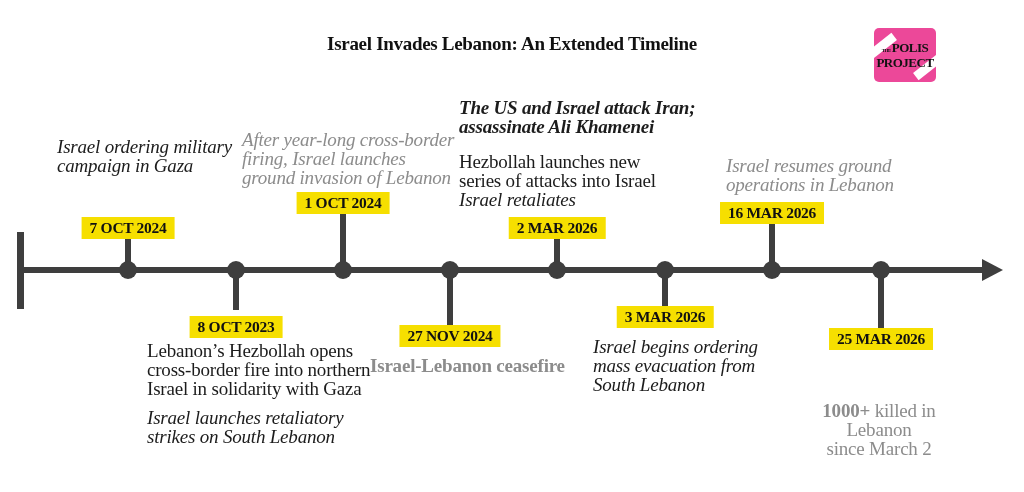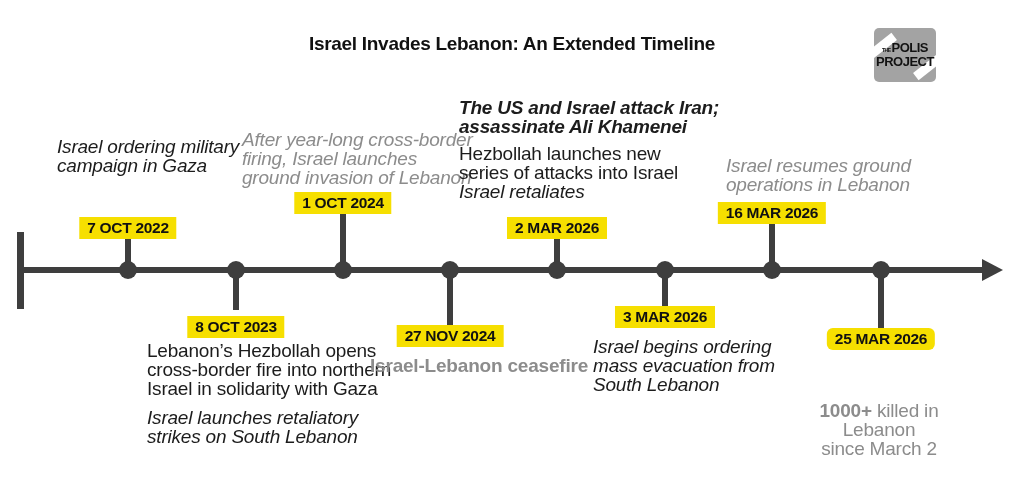--- a/index.html
+++ b/index.html
@@ -1,29 +1,29 @@
 <!DOCTYPE html>
 <html><head>
 <meta charset="utf-8">
 <style>
   html,body{margin:0;padding:0;background:#ffffff;}
   .canvas{
     position:relative;width:1024px;height:492px;background:#ffffff;overflow:hidden;
-    font-family:Liberation Sans, sans-serif;
+    font-family:Liberation Serif, serif;
     letter-spacing:-0.2px;
   }
   
   .title{
     position:absolute;top:33px;left:0;width:100%;text-align:center;
     font-size:19px;font-weight:700;color:#111;letter-spacing:-0.3px;
   }
   
   .logo{
     position:absolute;left:874px;top:28px;width:62px;height:54px;
-    background:#a3a3a3;border-radius:5px;overflow:hidden;
+    background:#ec4899;border-radius:5px;overflow:hidden;
   }
   .logo .slash{position:absolute;background:#ffffff;width:36px;height:9px;transform:rotate(-38deg);}
   .logo .slash.s1{left:-12px;top:15px;}
   .logo .slash.s2{left:38px;top:33px;}
   .logo-text{
     position:absolute;inset:0;display:flex;flex-direction:column;
     align-items:center;justify-content:center;color:#121212;font-weight:700;
     line-height:12px;letter-spacing:-0.5px;
   }
   .logo-line1{display:flex;align-items:baseline;}
@@ -46,21 +46,21 @@
     padding:2px 8px;white-space:nowrap;letter-spacing:-0.3px;
   }
   
   .evt{position:absolute;color:#1C1C1C;}
   .para{font-size:19px;line-height:19px;white-space:pre-line;margin:0;}
   .italic{font-style:italic;}
   .bold{font-weight:700;}
   .gray{color:#8C8C8C;}
   .mt7{margin-top:7px;}
   .mt10{margin-top:10px;}
-  .mt16{margin-top:8px;}
+  .mt16{margin-top:16px;}
   .mt3{margin-top:3px;}
   .center{text-align:center;transform:translateX(-50%);margin-top:40px;}
 </style>
 </head>
 <body>
 
 <div class="canvas">
 
   <div class="title">Israel Invades Lebanon: An Extended Timeline</div>
 
@@ -91,28 +91,28 @@
 
   <div class="dot" style="left:119px;"></div>
   <div class="dot" style="left:227px;"></div>
   <div class="dot" style="left:334px;"></div>
   <div class="dot" style="left:441px;"></div>
   <div class="dot" style="left:548px;"></div>
   <div class="dot" style="left:656px;"></div>
   <div class="dot" style="left:763px;"></div>
   <div class="dot" style="left:872px;"></div>
 
-  <div class="datebox" style="left:128px;top:217px;">7 OCT 2022</div>
+  <div class="datebox" style="left:128px;top:217px;">7 OCT 2024</div>
   <div class="datebox" style="left:236px;top:316px;">8 OCT 2023</div>
   <div class="datebox" style="left:343px;top:192px;">1 OCT 2024</div>
   <div class="datebox" style="left:450px;top:325px;">27 NOV 2024</div>
   <div class="datebox" style="left:557px;top:217px;">2 MAR 2026</div>
   <div class="datebox" style="left:665px;top:306px;">3 MAR 2026</div>
   <div class="datebox" style="left:772px;top:202px;">16 MAR 2026</div>
-  <div class="datebox" style="left:881px;top:328px;border-radius:6px;">25 MAR 2026</div>
+  <div class="datebox" style="left:881px;top:328px;">25 MAR 2026</div>
 
   <div class="evt" style="left:57px;top:130px;">
     <p class="para italic mt7">Israel ordering military
 campaign in Gaza</p>
   </div>
 
   <div class="evt" style="left:147px;top:341px;">
     <p class="para">Lebanon’s Hezbollah opens
 cross-border fire into northern
 Israel in solidarity with Gaza</p>

